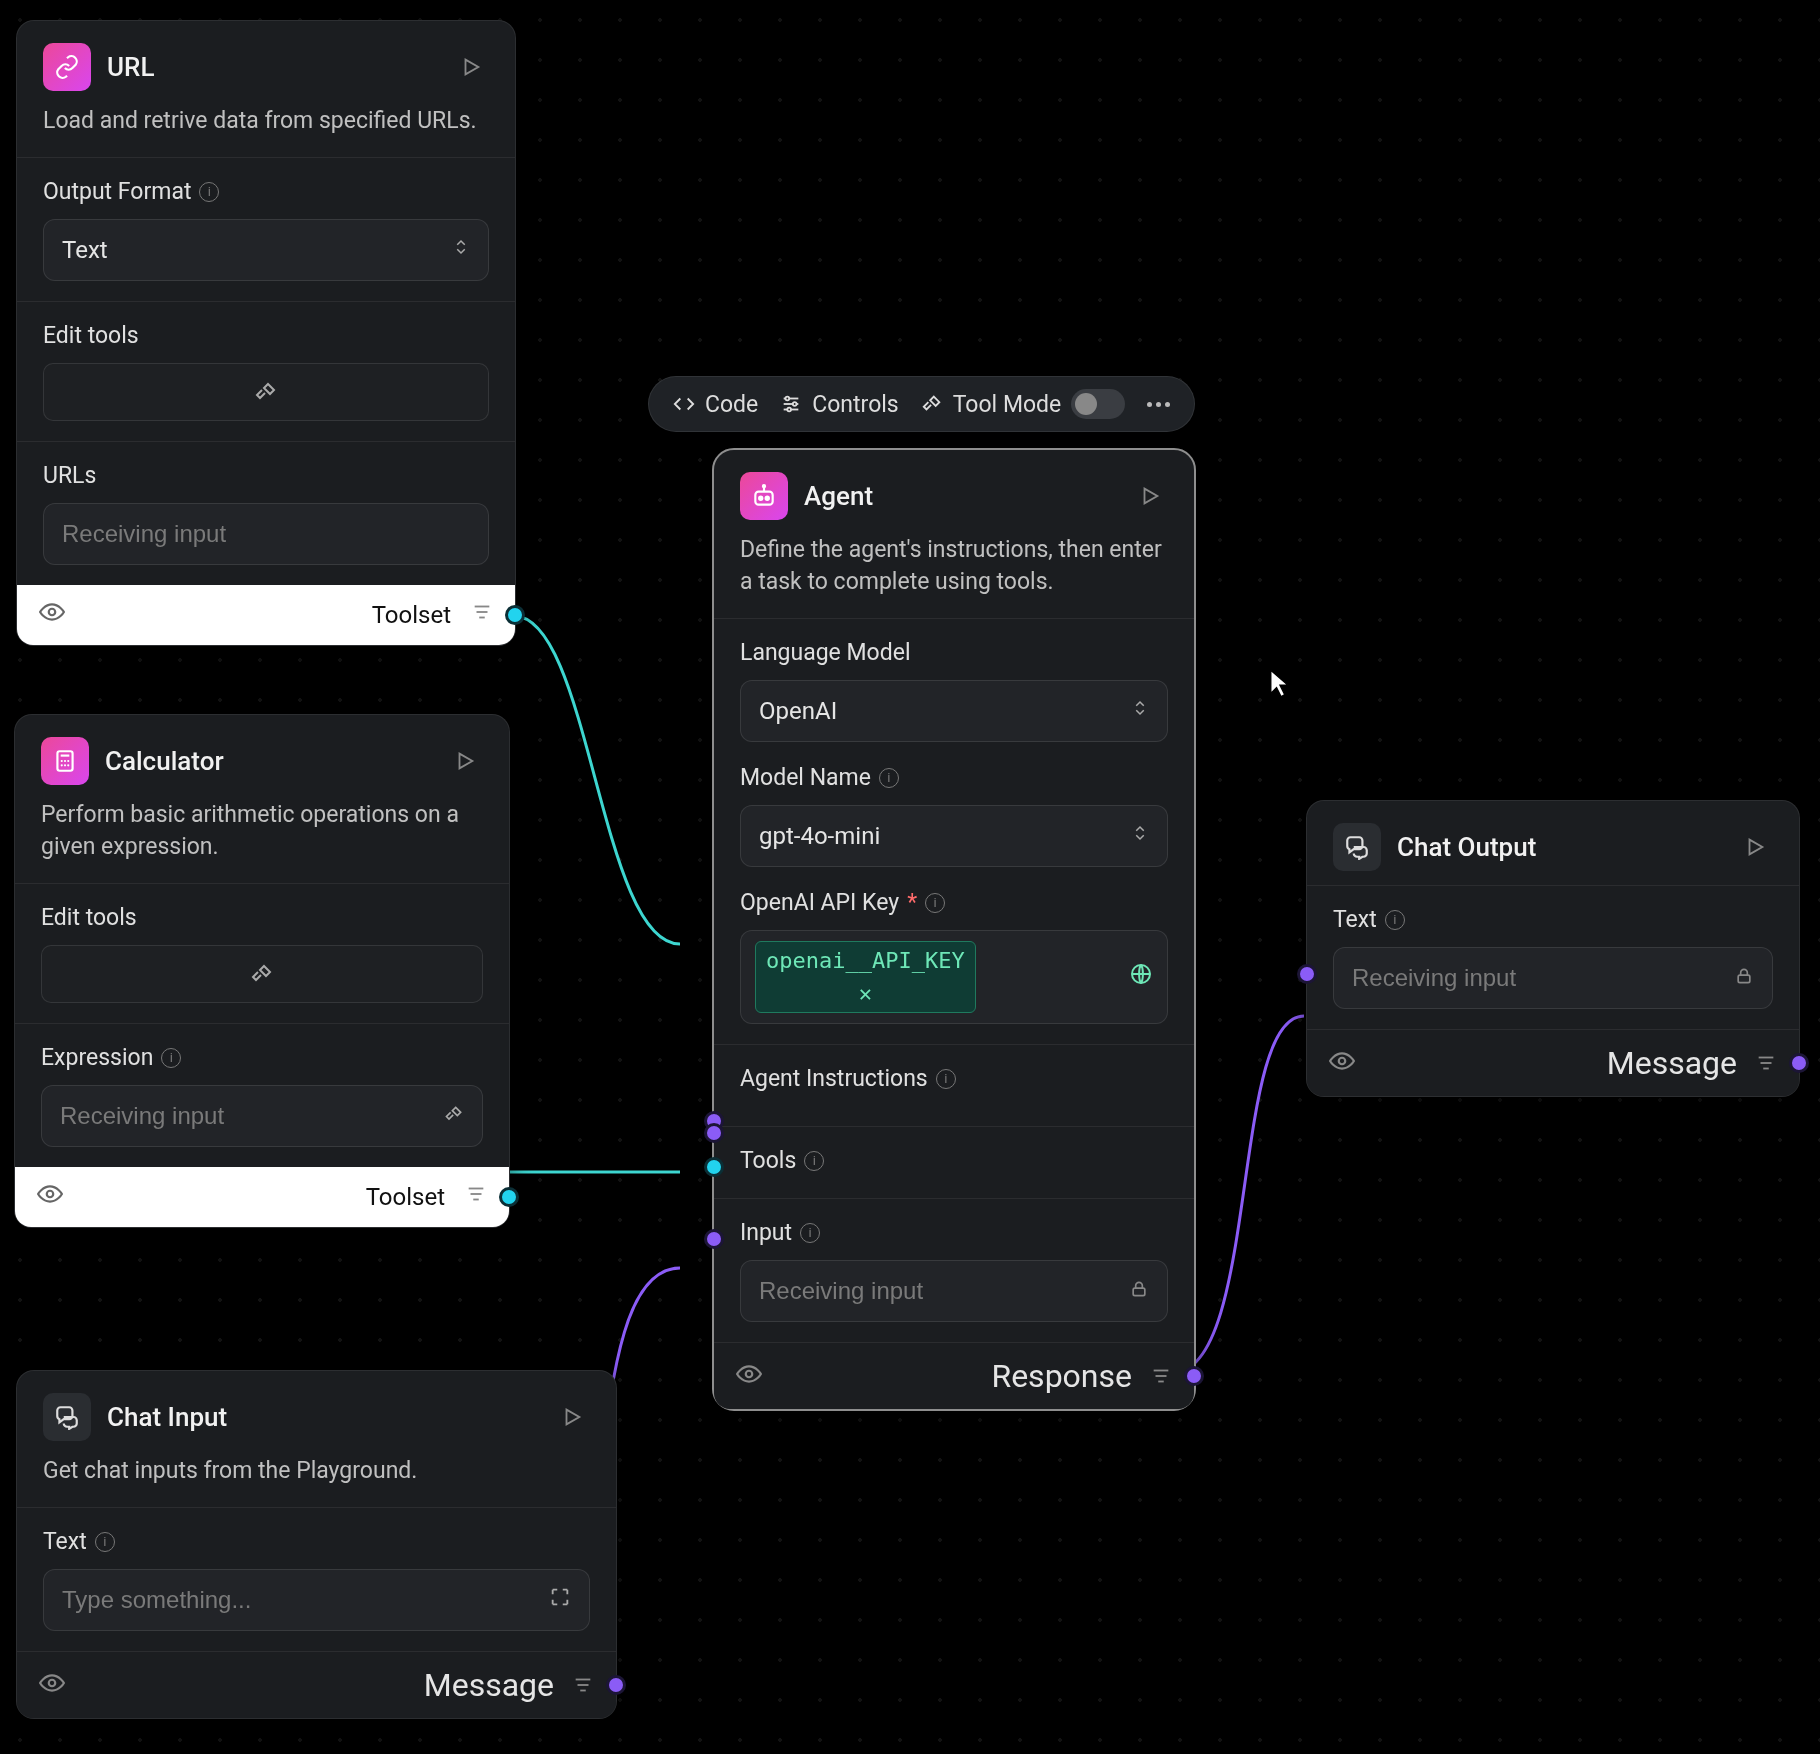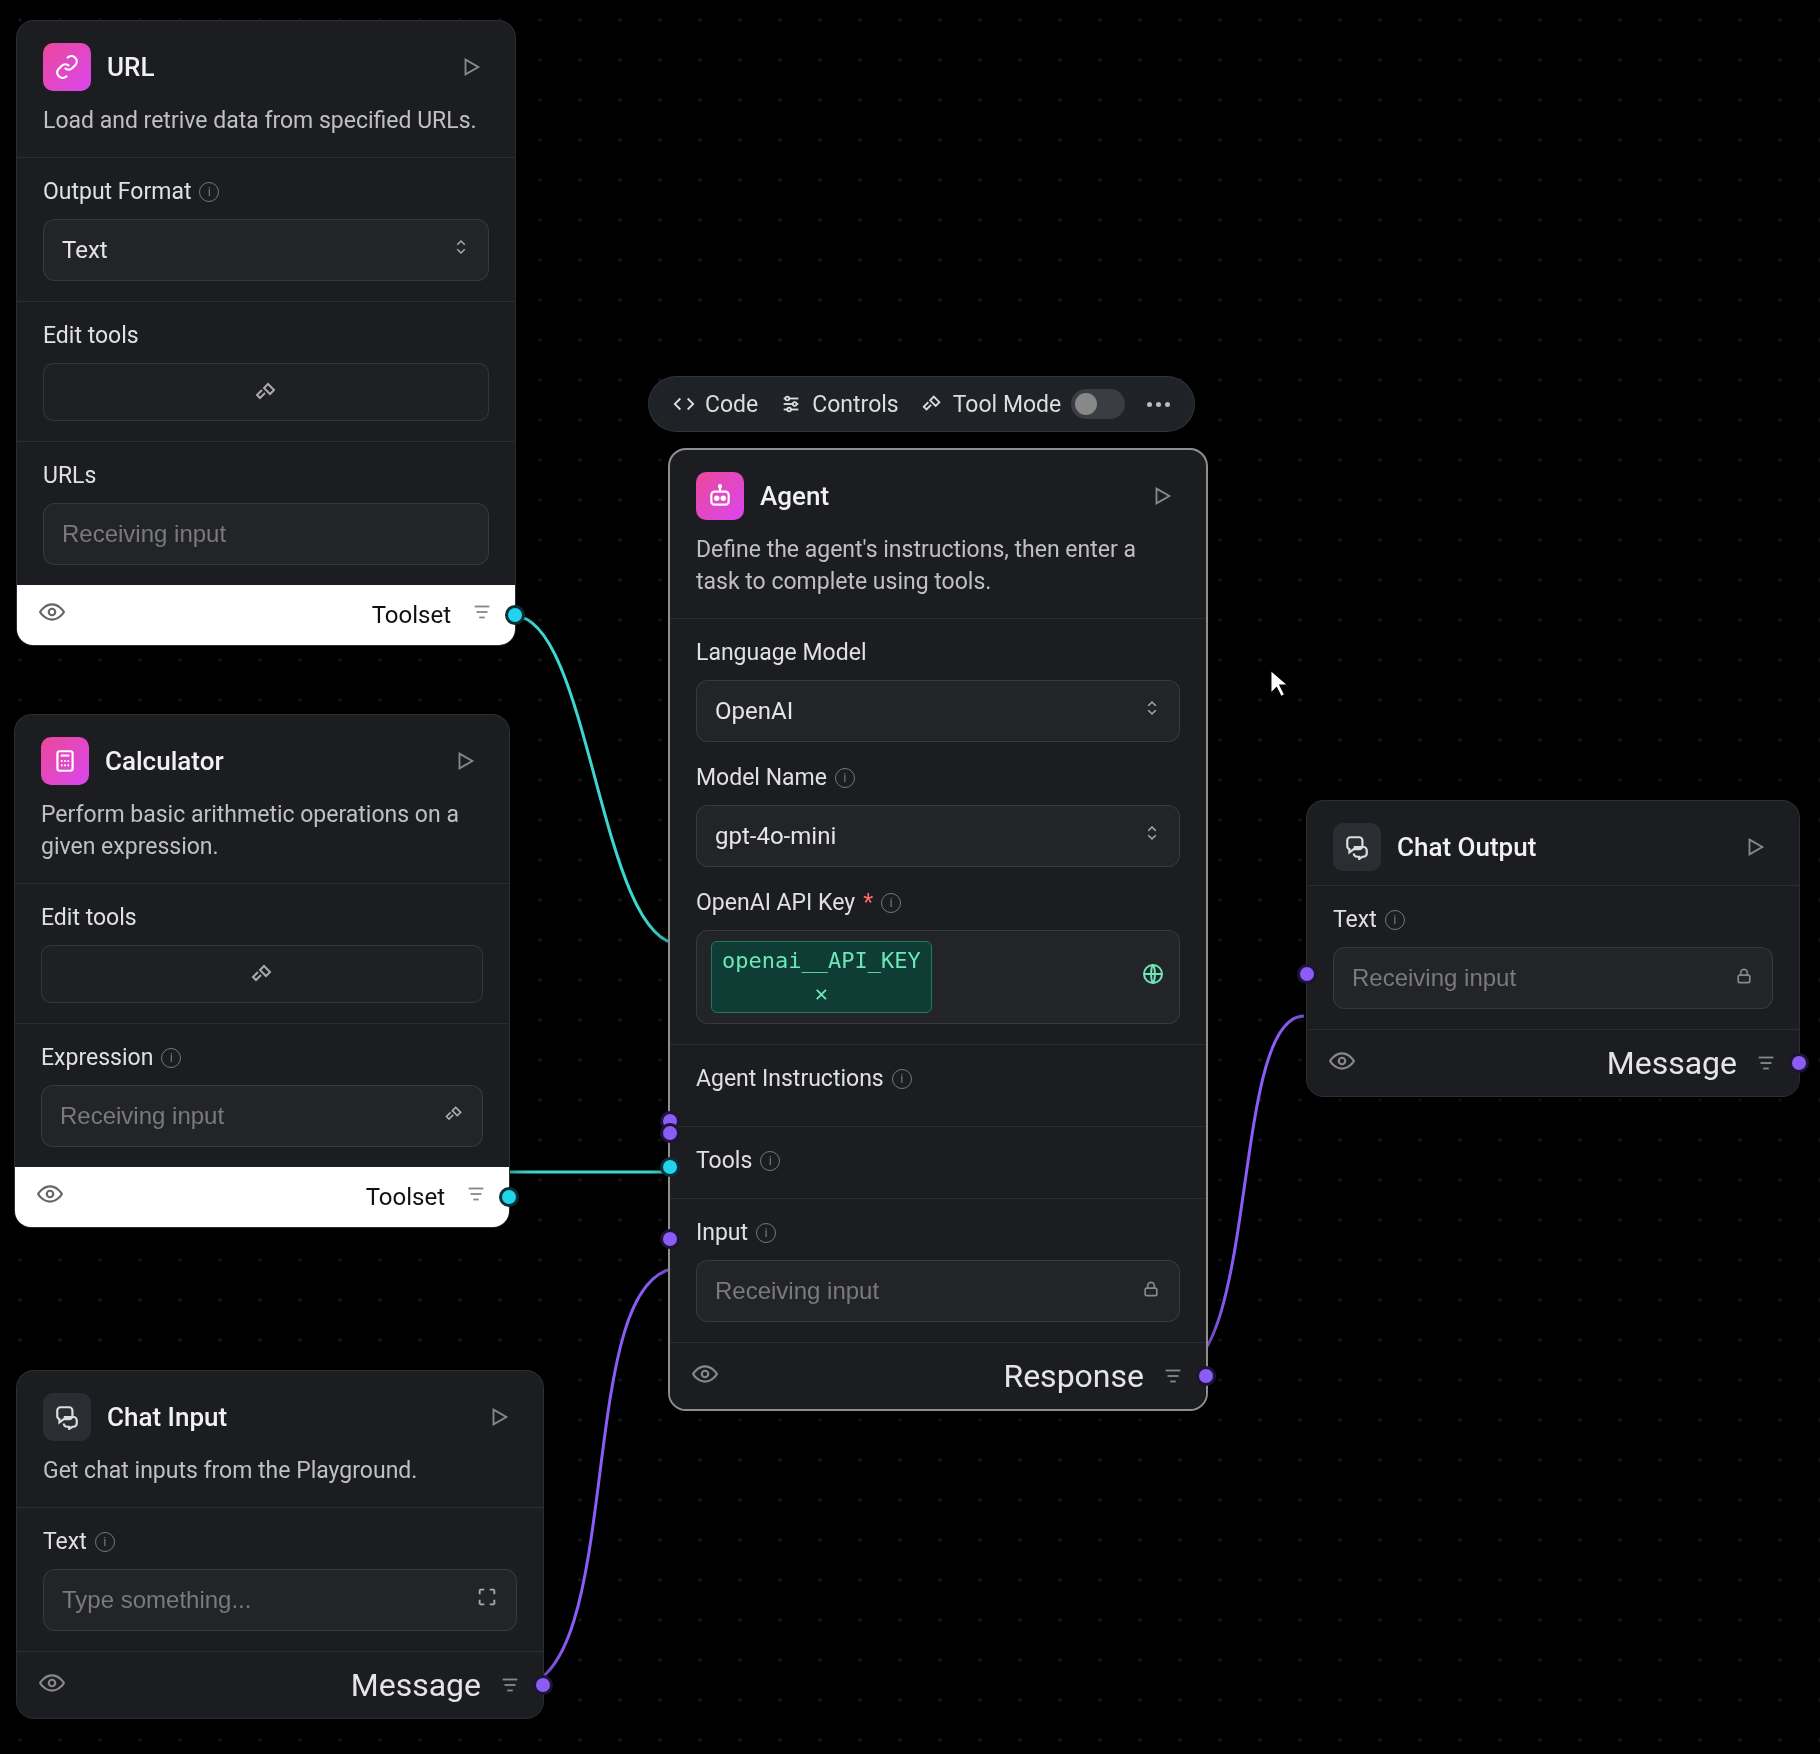--- a/index.html
+++ b/index.html
@@ -367,21 +367,21 @@
         <svg width="22" height="22" viewBox="0 0 24 24" fill="none" stroke="currentColor" stroke-width="2">
             <line x1="4" y1="6" x2="20" y2="6"></line>
             <line x1="6" y1="12" x2="18" y2="12"></line>
             <line x1="9" y1="18" x2="15" y2="18"></line>
           </svg>
       </span>
       <div class="port teal port-out" style="top:50%; transform:translateY(-50%);"></div>
     </div>
   </div>
 
-  <div class="node" style="left:16px; top:1370px; width:528px;">
+  <div class="node" style="left:16px; top:1370px; width:601px;">
     <div class="node-head">
       <div class="node-icon dark">
         <svg viewBox="0 0 24 24" fill="none" stroke="#ddd" stroke-width="2">
             <path d="M3 6a3 3 0 0 1 3-3h8a3 3 0 0 1 3 3v5a3 3 0 0 1-3 3H9l-4 3v-3a3 3 0 0 1-2-3z"></path>
             <path d="M9 12h9a3 3 0 0 1 3 3v3a3 3 0 0 1-3 3h-1l-3 2v-2h-2a3 3 0 0 1-3-3"></path>
           </svg>
       </div>
       <div class="node-title">Chat Input</div>
       <div class="run-btn">
         <svg width="22" height="22" viewBox="0 0 24 24" fill="none" stroke="currentColor" stroke-width="2">
@@ -450,21 +450,21 @@
       <span>Tool Mode</span>
       <div class="toggle"></div>
     </div>
     <div class="dots">
         <span></span>
         <span></span>
         <span></span>
       </div>
   </div>
 
-  <div class="node selected" style="left:668px; top:448px; width:540px;">
+  <div class="node selected" style="left:712px; top:448px; width:484px;border-radius:22px;">
     <div class="node-head">
       <div class="node-icon magenta">
         <svg viewBox="0 0 24 24" fill="none" stroke="#fff" stroke-width="2">
             <rect x="4" y="8" width="16" height="12" rx="3"></rect>
             <circle cx="9" cy="14" r="1.5" fill="#fff"></circle>
             <circle cx="15" cy="14" r="1.5" fill="#fff"></circle>
             <line x1="12" y1="4" x2="12" y2="8"></line>
             <circle cx="12" cy="3" r="1"></circle>
           </svg>
       </div>

